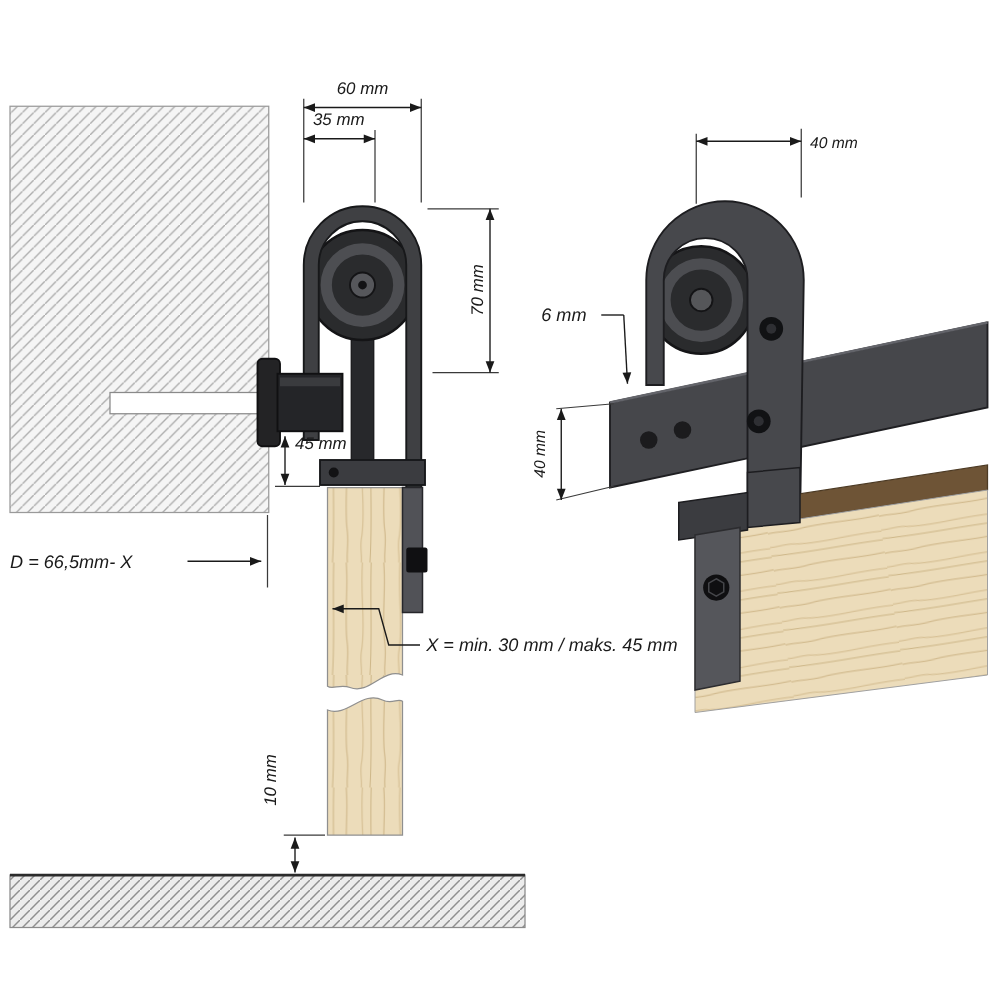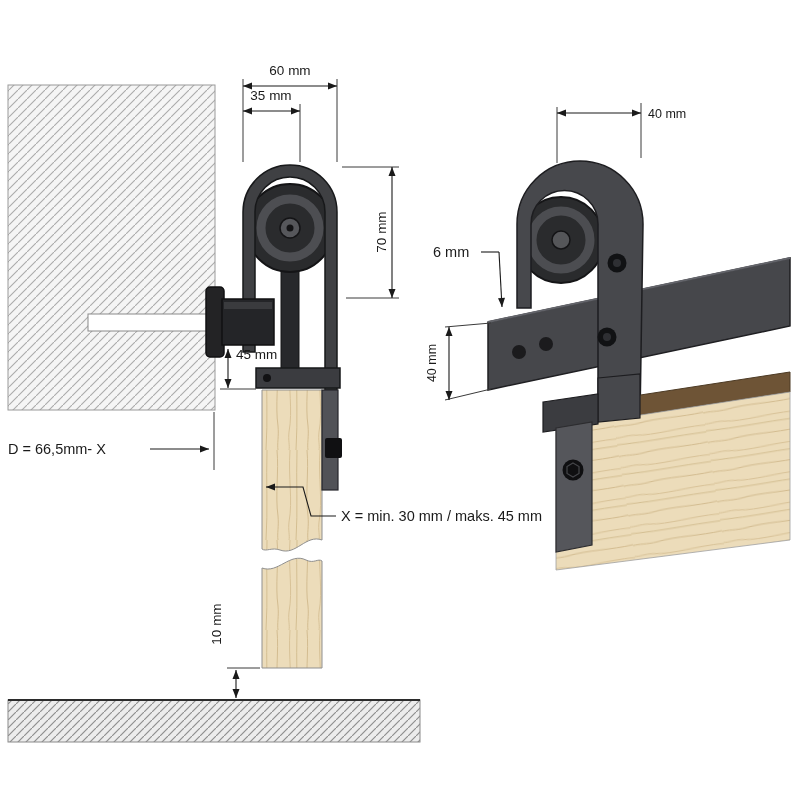--- a/index.html
+++ b/index.html
@@ -3,21 +3,21 @@
 <meta charset="utf-8">
 <style>
   html, body {
     margin: 0;
     padding: 0;
     width: 800px;
     height: 800px;
     background: #ffffff;
     font-family: "Liberation Sans", sans-serif;
   }
-  .stage { width: 800px; height: 800px; position: relative; }
+  .stage { width: 800px; height: 800px; position: relative; font-style: italic; }
   svg { display: block; }
   text {
     font-family: "Liberation Sans", sans-serif;
     fill: #1a1a1a;
   }
   .dim-txt  { font-size: 13.5px; }
   .dim-txt-sm { font-size: 12.5px; }
   .formula-txt { font-size: 14.5px; }
   .dimline { stroke: #1a1a1a; stroke-width: 1.1; fill: none; }
   .extline { stroke: #3a3a3a; stroke-width: 1;   fill: none; }

